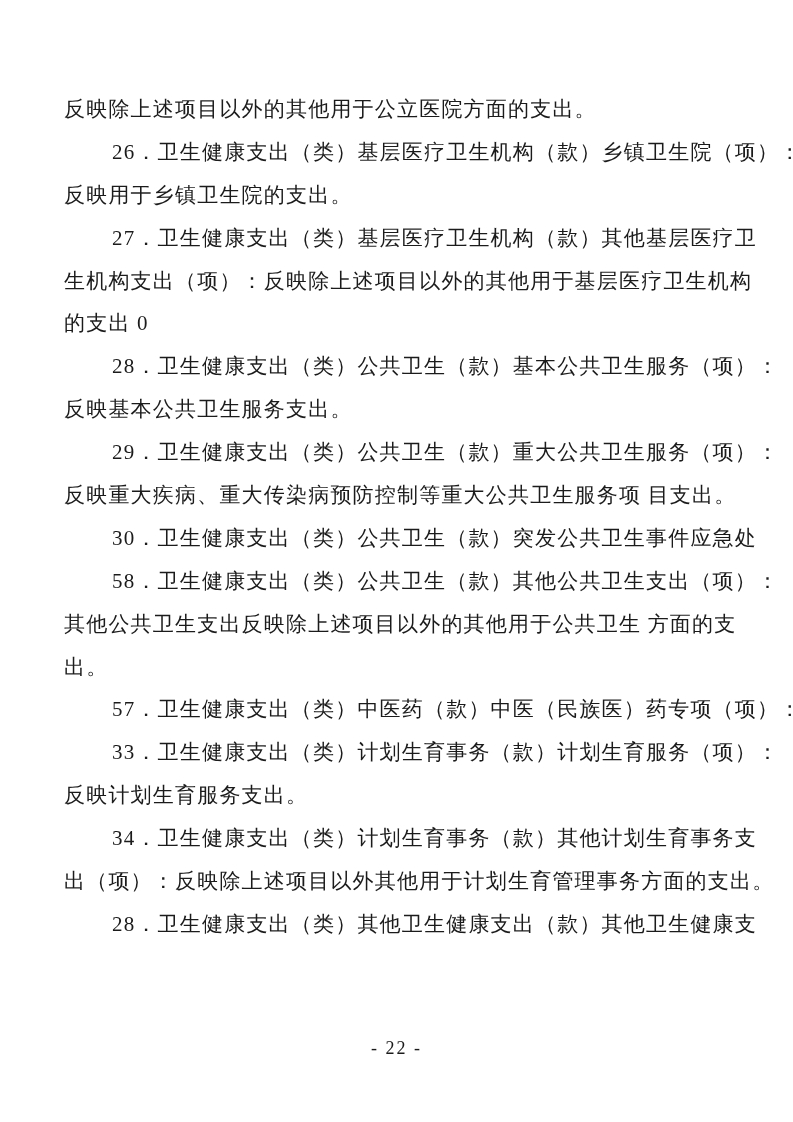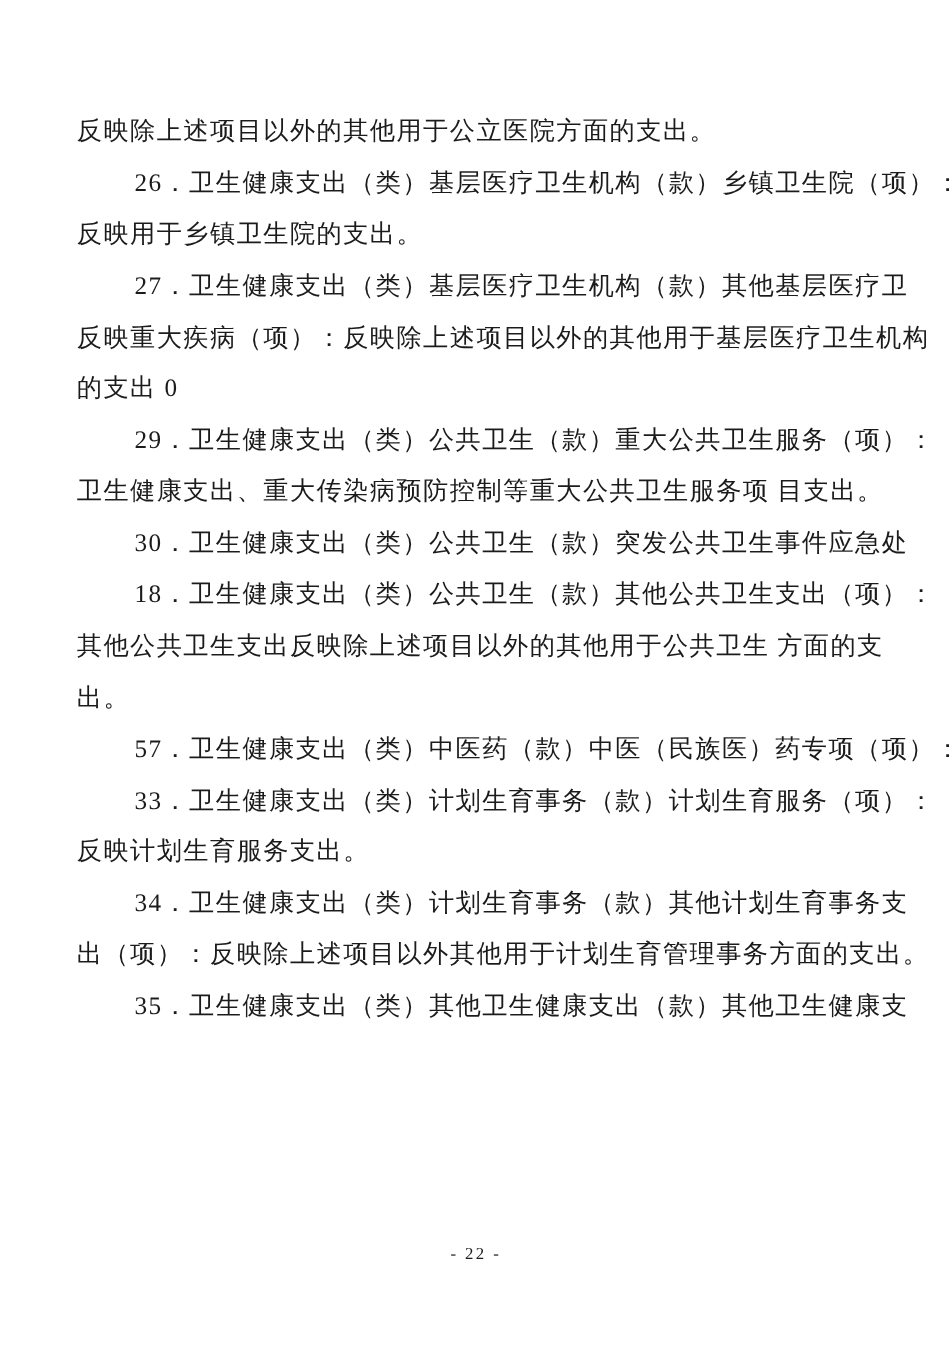--- a/index.html
+++ b/index.html
@@ -31,43 +31,45 @@
   }
   .line.indent {
     padding-left: 48px;
   }
   .page-number {
     position: absolute;
     top: 1038px;
     left: 0;
     width: 100%;
     text-align: center;
-    font-size: 14px;
+    font-size: 18px;
     letter-spacing: 2px;
     color: #1b1b1b;
   }
 </style>
 </head>
 <body>
 
 <div class="page">
   <div class="content">
     <div class="line">反映除上述项目以外的其他用于公立医院方面的支出。</div>
     <div class="line indent">26．卫生健康支出（类）基层医疗卫生机构（款）乡镇卫生院（项）：</div>
     <div class="line">反映用于乡镇卫生院的支出。</div>
     <div class="line indent">27．卫生健康支出（类）基层医疗卫生机构（款）其他基层医疗卫</div>
-    <div class="line">反映重大疾病（项）：反映除上述项目以外的其他用于基层医疗卫生机构</div>
+    <div class="line">生机构支出（项）：反映除上述项目以外的其他用于基层医疗卫生机构</div>
     <div class="line">的支出 0</div>
+    <div class="line indent">28．卫生健康支出（类）公共卫生（款）基本公共卫生服务（项）：</div>
+    <div class="line">反映基本公共卫生服务支出。</div>
     <div class="line indent">29．卫生健康支出（类）公共卫生（款）重大公共卫生服务（项）：</div>
-    <div class="line">卫生健康支出、重大传染病预防控制等重大公共卫生服务项 目支出。</div>
+    <div class="line">反映重大疾病、重大传染病预防控制等重大公共卫生服务项 目支出。</div>
     <div class="line indent">30．卫生健康支出（类）公共卫生（款）突发公共卫生事件应急处</div>
-    <div class="line indent">18．卫生健康支出（类）公共卫生（款）其他公共卫生支出（项）：</div>
+    <div class="line indent">58．卫生健康支出（类）公共卫生（款）其他公共卫生支出（项）：</div>
     <div class="line">其他公共卫生支出反映除上述项目以外的其他用于公共卫生 方面的支</div>
     <div class="line">出。</div>
     <div class="line indent">57．卫生健康支出（类）中医药（款）中医（民族医）药专项（项）：</div>
     <div class="line indent">33．卫生健康支出（类）计划生育事务（款）计划生育服务（项）：</div>
     <div class="line">反映计划生育服务支出。</div>
     <div class="line indent">34．卫生健康支出（类）计划生育事务（款）其他计划生育事务支</div>
     <div class="line">出（项）：反映除上述项目以外其他用于计划生育管理事务方面的支出。</div>
-    <div class="line indent">35．卫生健康支出（类）其他卫生健康支出（款）其他卫生健康支</div>
+    <div class="line indent">28．卫生健康支出（类）其他卫生健康支出（款）其他卫生健康支</div>
   </div>
   <div class="page-number">- 22 -</div>
 </div>
 
 </body></html>

